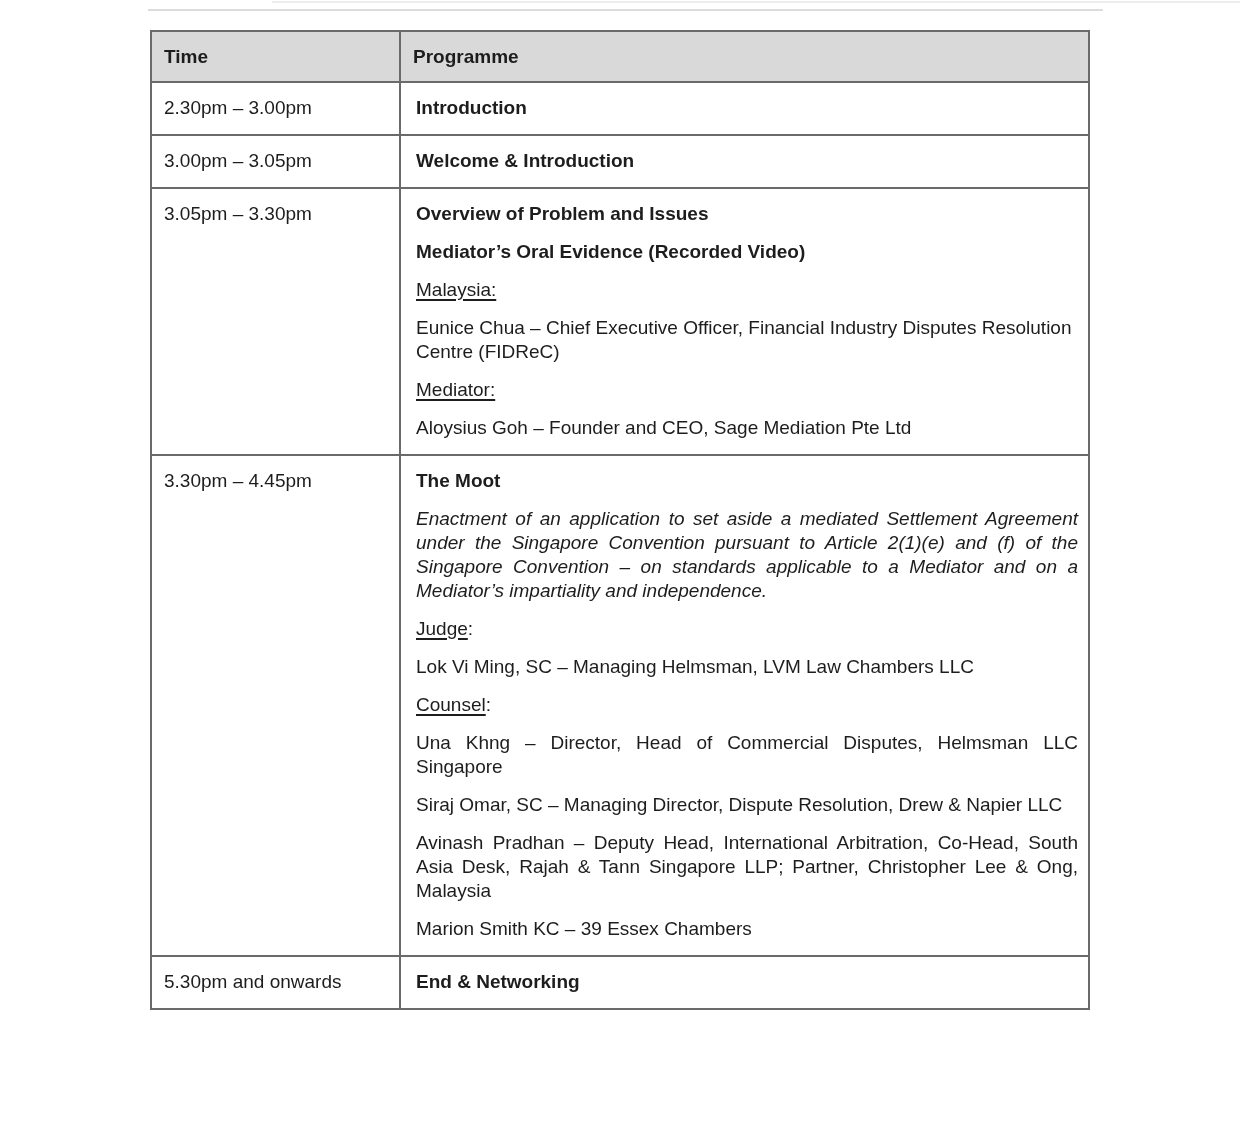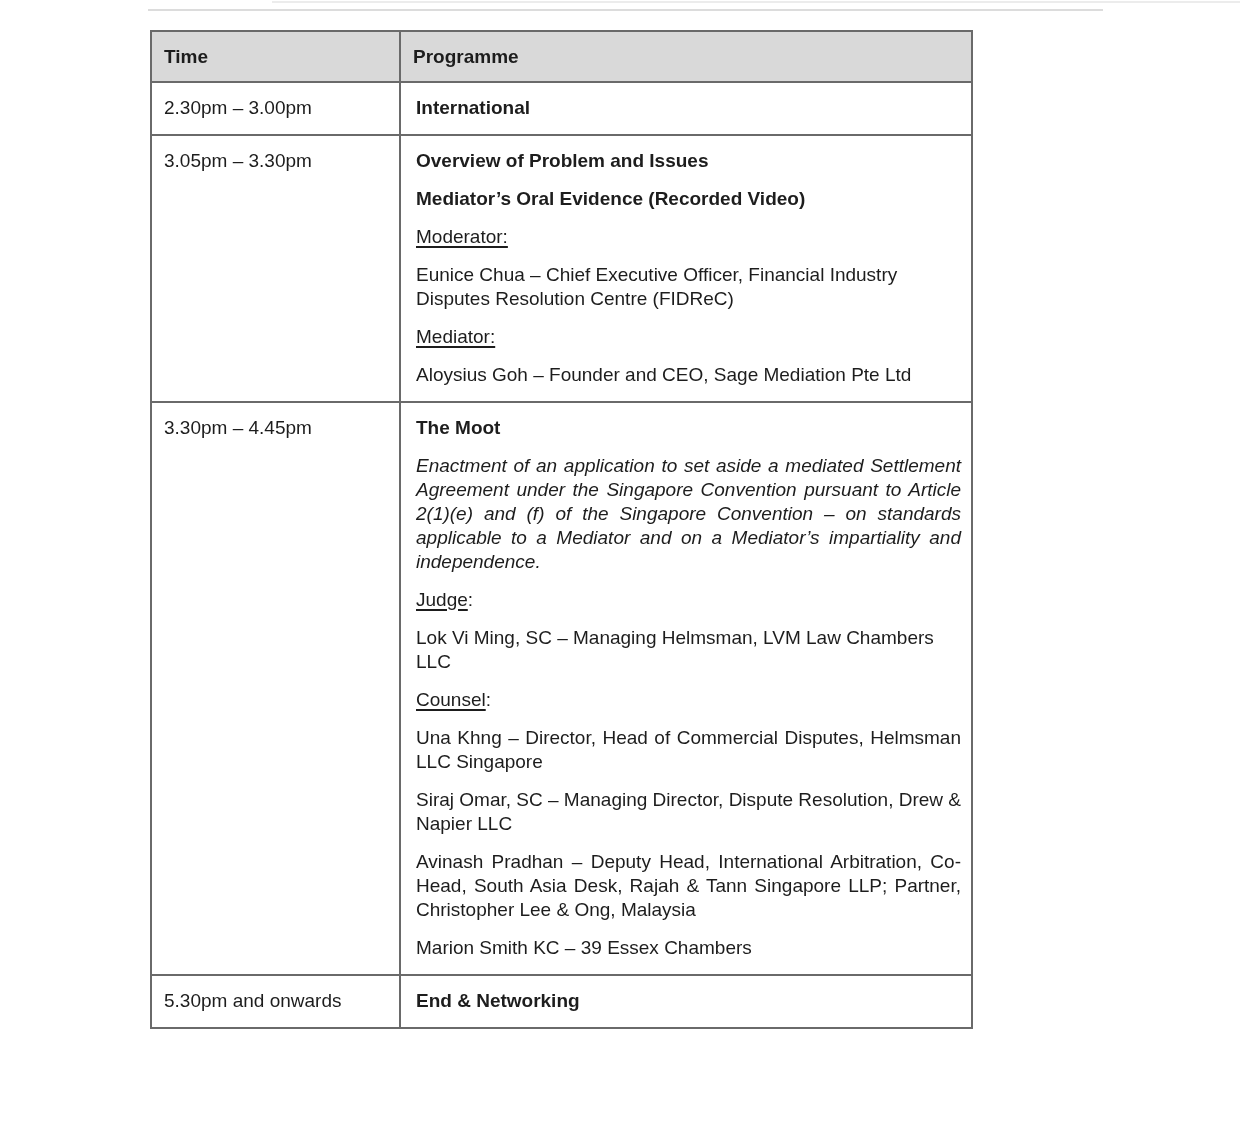--- a/index.html
+++ b/index.html
@@ -37,21 +37,21 @@
     letter-spacing: 0px;
   }
   .title-rule {
     margin: 9px 0 0 148px;
     width: 955px;
     height: 2px;
     background: #dcdcdc;
   }
   table.programme {
     margin: 19px 0 16px 150px;
-    width: 823px;
+    width: 940px;
     border-collapse: collapse;
     table-layout: fixed;
   }
   table.programme, table.programme th, table.programme td {
     border: 2px solid #6a6a6a;
   }
   table.programme th {
     background: #d9d9d9;
     text-align: left;
     font-weight: bold;
@@ -103,31 +103,39 @@
         <th class="time-col">Time</th>
         <th class="prog-col">Programme</th>
       </tr>
     </thead>
     <tbody>
         <tr>
           <td class="time-cell">
             <p>2.30pm – 3.00pm</p>
           </td>
           <td class="prog-cell">
-            <p class="b">International</p>
+            <p class="b">Introduction</p>
+          </td>
+        </tr>
+        <tr>
+          <td class="time-cell">
+            <p>3.00pm – 3.05pm</p>
+          </td>
+          <td class="prog-cell">
+            <p class="b">Welcome &amp; Introduction</p>
           </td>
         </tr>
         <tr>
           <td class="time-cell">
             <p>3.05pm – 3.30pm</p>
           </td>
           <td class="prog-cell">
             <p class="b">Overview of Problem and Issues</p>
             <p class="b">Mediator’s Oral Evidence (Recorded Video)</p>
-            <p><span class="u">Moderator:</span></p>
+            <p><span class="u">Malaysia:</span></p>
             <p>Eunice Chua – Chief Executive Officer, Financial Industry Disputes Resolution Centre (FIDReC)</p>
             <p><span class="u">Mediator:</span></p>
             <p>Aloysius Goh – Founder and CEO, Sage Mediation Pte Ltd</p>
           </td>
         </tr>
         <tr>
           <td class="time-cell">
             <p>3.30pm – 4.45pm</p>
           </td>
           <td class="prog-cell">

